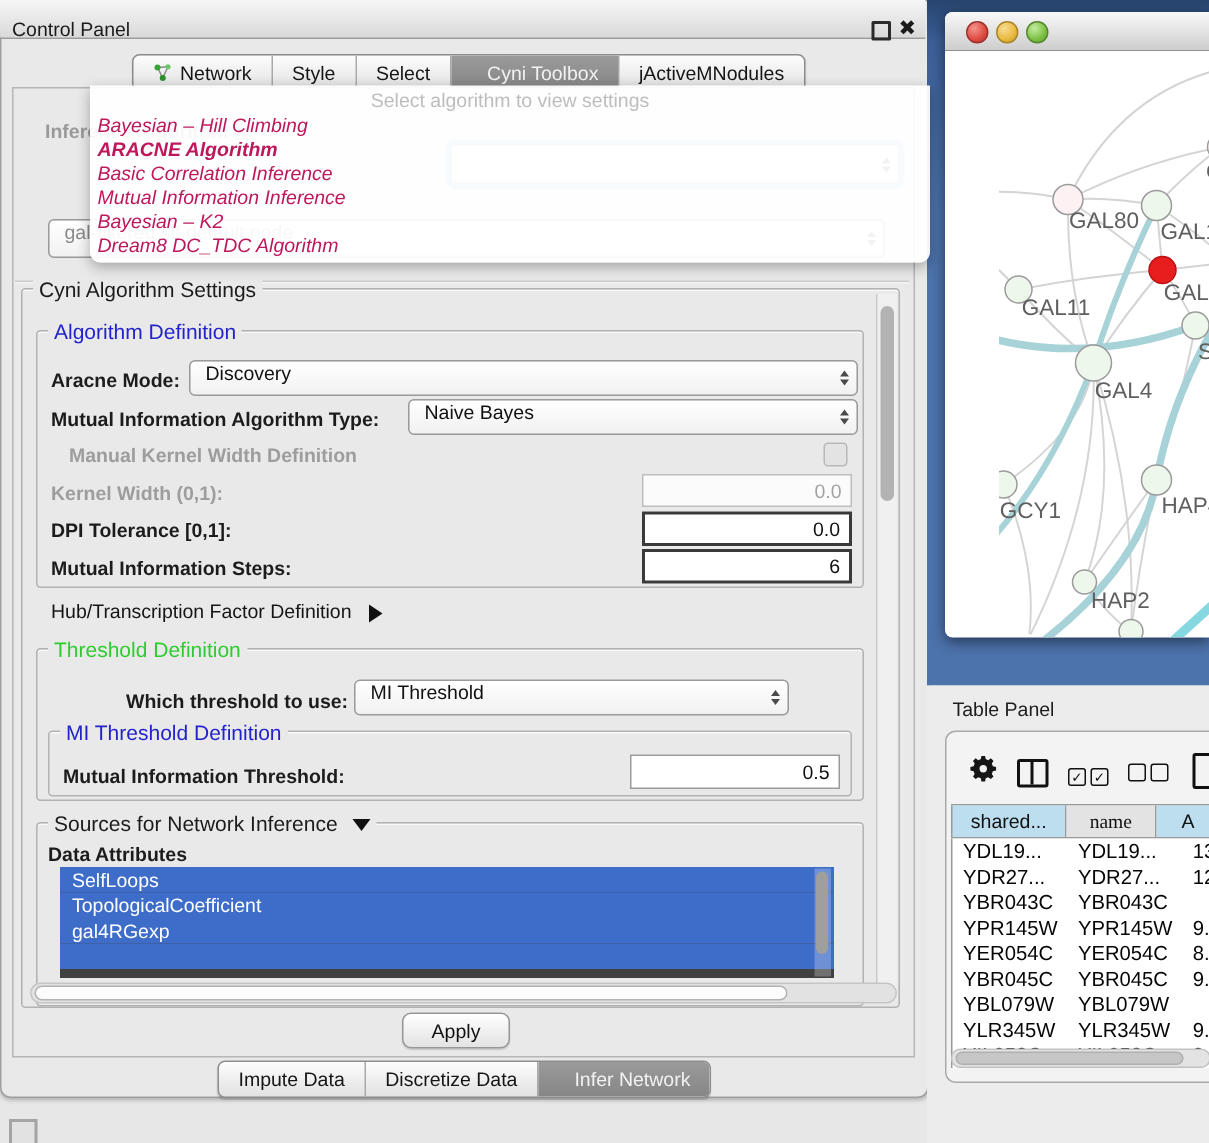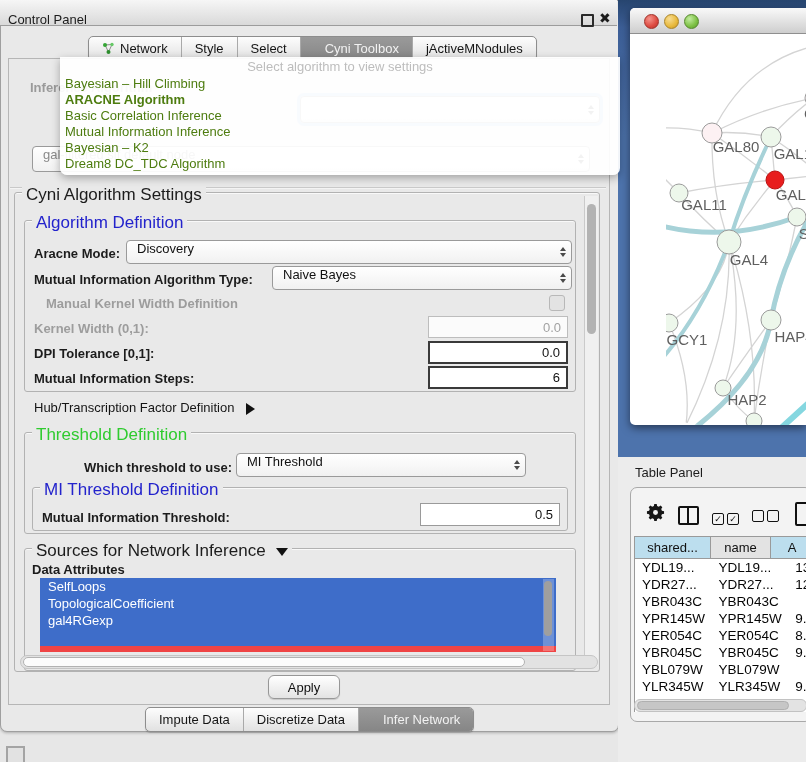--- a/index.html
+++ b/index.html
@@ -21,53 +21,53 @@
        background:linear-gradient(#fdfdfd,#e1e1e1);font-size:13px;box-shadow:0 1px 1px rgba(0,0,0,.18);}
   .seg .s{padding:0 13px;border-right:1px solid #a9a9a9;color:#151515;white-space:nowrap;display:flex;align-items:center;gap:5px;}
   .seg .s:last-child{border-right:none;}
   .seg .s.sel{background:linear-gradient(#9a9a9a,#868686);color:#f2f2f2;padding-left:24px;}
   #cp-tabs{left:88px;top:36px;}
   #bottom-tabs{left:145px;top:707px;}
   
   #algo-dropdown{left:18px;top:57px;width:560px;background:rgba(255,255,255,0.93);z-index:5;
                  border-radius:0 0 7px 7px;box-shadow:0 3px 9px rgba(0,0,0,.3);padding-bottom:3px;margin-left:42px;}
   #algo-placeholder{height:19px;line-height:19px;text-align:center;color:#bdbdbd;font-size:13px;}
-  .dd-item{height:16px;line-height:16px;padding-left:5px;font-size:13px;color:#4d7c0f;}
+  .dd-item{height:16px;line-height:16px;padding-left:5px;font-size:13px;color:#be185d;font-style:italic;}
   .dd-item.bold{font-weight:bold;}
   
   .combo{background:linear-gradient(#ffffff,#f1f1f1);border:1px solid #9a9a9a;border-radius:4px;
          font-size:13px;color:#111;display:flex;padding-left:10px;box-sizing:border-box;}
   .combo .arrows{position:absolute;right:5px;top:50%;transform:translateY(-50%);display:flex;flex-direction:column;gap:2px;}
   .tri-up{width:0;height:0;border:3.5px solid transparent;border-bottom:4.5px solid #4a4a4a;border-top:none;}
   .tri-dn{width:0;height:0;border:3.5px solid transparent;border-top:4.5px solid #4a4a4a;border-bottom:none;}
   #bg-algo-combo{left:300px;top:96px;width:300px;height:27px;z-index:1;
                  box-shadow:0 0 0 3px rgba(110,160,235,.6);}
   #bg-node-combo{left:32px;top:146px;width:558px;height:26px;z-index:1;color:#8a8a8a;}
   #bg-inference-label{left:30px;top:80px;font-size:13px;font-weight:bold;color:#9a9a9a;z-index:1;}
   
   .grp{border:1px solid #b2b2b2;border-radius:3px;box-shadow:inset 0 1px 0 rgba(255,255,255,.7);}
-  .grp-title{font-size:17px;background:#e9e9e9;padding:0 4px;white-space:nowrap;z-index:3;}
+  .grp-title{font-size:14px;background:#e9e9e9;padding:0 4px;white-space:nowrap;z-index:3;}
   .lbl{font-size:13px;font-weight:bold;color:#1c1c1c;white-space:nowrap;}
   .lbl.dis{color:#9d9d9d;}
   .field{background:#fff;border:1px solid #9a9a9a;font-size:13px;color:#111;display:flex;
          align-items:center;justify-content:flex-end;padding:0 6px;box-sizing:border-box;}
   .field.dark{border:2px solid #3a3a3a;}
   .field.dis{background:#fbfbfb;border:1px solid #bdbdbd;color:#a2a2a2;}
   #mk-checkbox{left:549px;top:295px;width:14px;height:14px;background:#e3e3e3;border:1px solid #b8b8b8;border-radius:3px;}
   .tri-right{display:inline-block;width:0;height:0;border:6px solid transparent;border-left:9px solid #111;
              border-right:none;vertical-align:middle;margin-left:8px;}
   .tri-down{display:inline-block;width:0;height:0;border:6px solid transparent;border-top:8px solid #111;
             border-bottom:none;vertical-align:middle;margin-left:6px;}
   
   .sb-v{background:#f0f0f0;border-left:1px solid #cacaca;}
   .sb-thumb{position:absolute;background:#b3b3b3;border-radius:6px;}
   #hscroll{left:20px;top:655px;width:576px;height:12px;background:#e2e2e2;border:1px solid #c5c5c5;border-radius:7px;}
   #hscroll .sb-thumb{left:2px;top:1px;width:500px;height:8px;background:#fcfcfc;border:1px solid #b2b2b2;}
   
-  #attr-list{left:40px;top:578px;width:516px;height:74px;background:#ef4444;overflow:hidden;}
+  #attr-list{left:40px;top:578px;width:516px;height:74px;background:#404040;overflow:hidden;}
   .attr-item{height:17px;line-height:17px;padding-left:8px;font-size:13px;color:#fff;}
   #attr-scroll{left:543px;top:579px;width:11px;height:72px;background:rgba(255,255,255,.25);}
   #attr-scroll .sb-thumb{left:1px;top:2px;width:8px;height:55px;background:#9f9f9f;}
   
   #apply-btn{left:268px;top:675px;width:70px;height:22px;border:1px solid #979797;border-radius:6px;
              background:linear-gradient(#ffffff,#e3e3e3);font-size:13px;color:#111;
              display:flex;align-items:center;justify-content:center;box-shadow:0 1px 1px rgba(0,0,0,.15);}
   #mini-square{left:6px;top:746px;width:15px;height:16px;border:2px solid #a4a4a4;background:#e2e2e2;}
   
   #desktop{left:618px;top:0;width:188px;height:457px;
@@ -332,21 +332,21 @@
   <span class="chk">✓</span><span class="chk">✓</span>
 </div>
 <div class="abs tb-icon" style="left:752px;top:508px;">
   <span class="chk"></span><span class="chk"></span>
 </div>
 <div class="abs" id="icon-docu" style="top:502px;"></div>
 
 <div class="abs" id="nt-table">
   <div class="th-row" id="nt-head">
       <div class="th hl" style="width: 77px;">shared...</div>
-      <div class="th" style="width: 60px;">name</div>
+      <div class="th" style="width: 60px; font-family: Liberation Serif, serif;">name</div>
       <div class="th hl" style="width: 43px;">A</div>
     </div>
   <div id="nt-body">
       <div class="tr">
         <div class="td" style="width: 77px;">YDL19...</div>
         <div class="td" style="width: 77px;">YDL19...</div>
         <div class="td" style="width: 43px;">13</div>
       </div>
       <div class="tr">
         <div class="td" style="width: 77px;">YDR27...</div>

